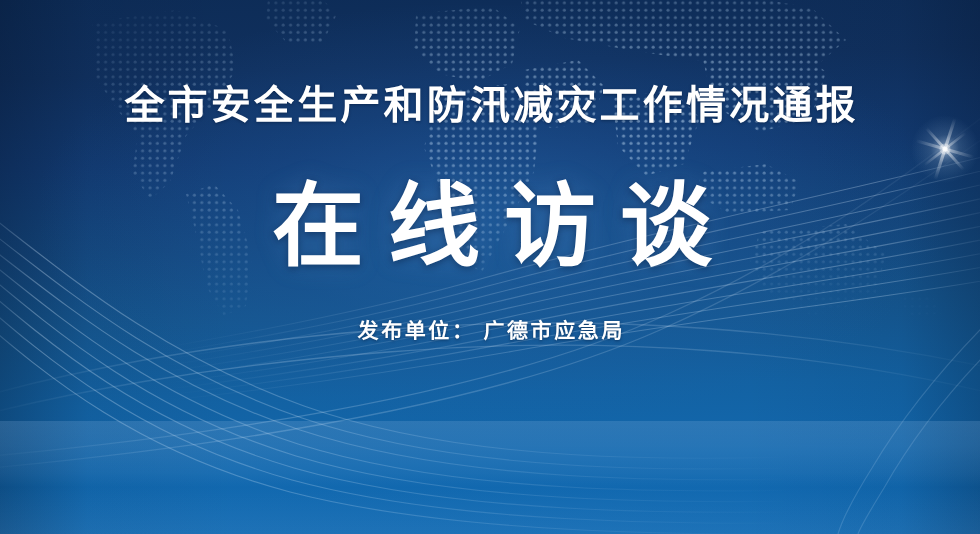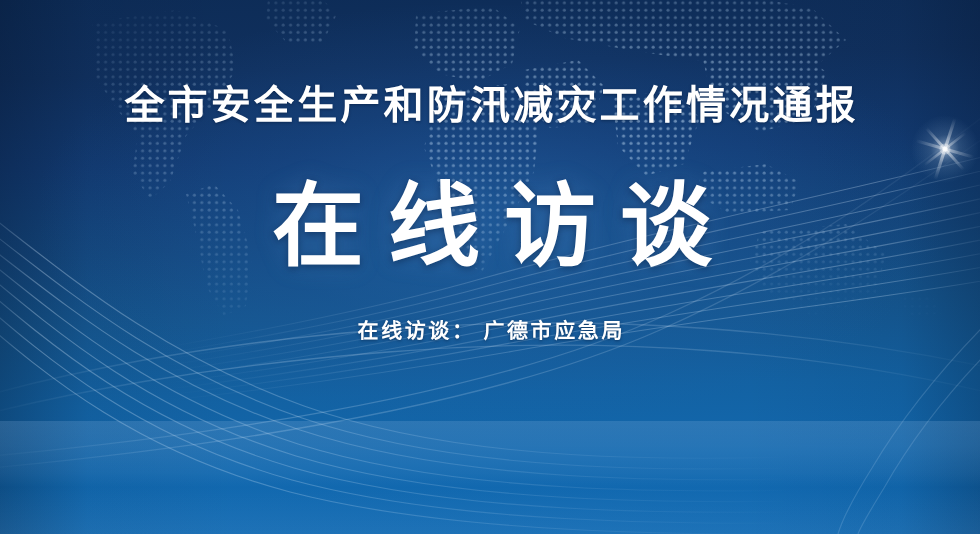--- a/index.html
+++ b/index.html
@@ -336,16 +336,16 @@
       <circle cx="0" cy="0" r="5.5" fill="#ffffff" opacity="0.30"></circle>
       <circle cx="0" cy="0" r="2.6" fill="#ffffff" opacity="0.55"></circle>
     </g>
   </svg>
 
   <div class="text-layer">
     <div class="title">全市安全生产和防汛减灾工作情况通报</div>
 
     <div class="headline">在线访谈</div>
 
-    <div class="publisher">在线访谈： 广德市应急局</div>
+    <div class="publisher">发布单位： 广德市应急局</div>
   </div>
 
 </div>
 
 </body></html>

